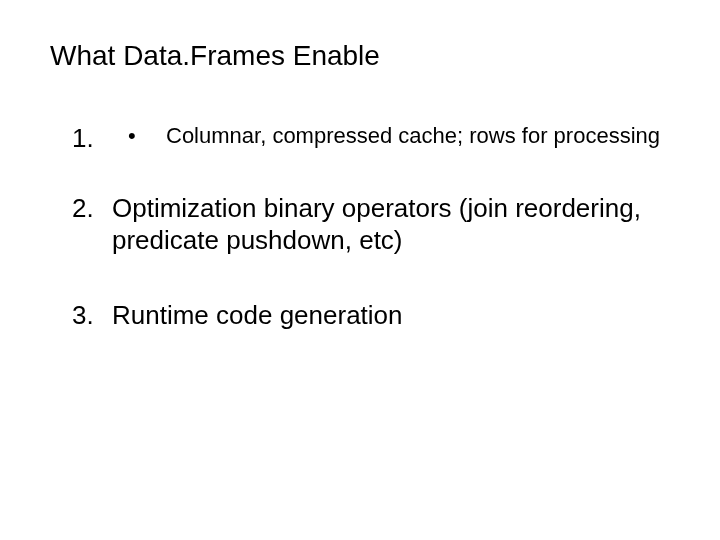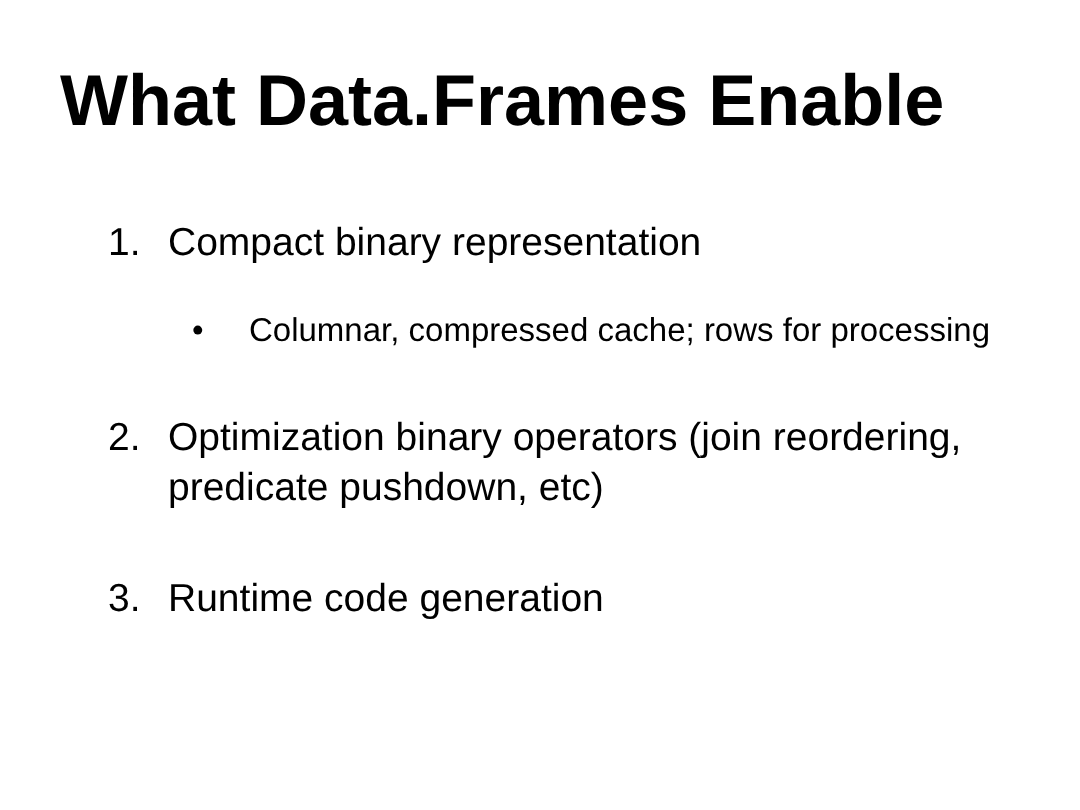--- a/index.html
+++ b/index.html
@@ -9,24 +9,24 @@
     }
     body {
       width: 720px;
       height: 540px;
       background: #ffffff;
       font-family: Arial, Helvetica, sans-serif;
       color: #000000;
       padding: 40px 50px 40px 40px;
     }
     .title {
-      font-size: 48px;
-      font-weight: bold;
+      font-size: 28px;
+      font-weight: normal;
       margin-bottom: 50px;
-      margin-left: 0;
+      margin-left: 10px;
     }
     .list {
       list-style: none;
       counter-reset: item;
     }
     .list-item {
       font-size: 26px;
       margin-bottom: 42px;
       padding-left: 72px;
       position: relative;
@@ -56,21 +56,20 @@
       top: 0;
     }
   </style>
 </head>
 <body>
 
 <h1 class="title">What Data.Frames Enable</h1>
 
 <ol class="list">
   <li class="list-item">
-    <span>Compact binary representation</span>
     <ul class="sublist">
       <li class="sublist-item">
         <span>Columnar, compressed cache; rows for processing</span>
       </li>
     </ul>
   </li>
   <li class="list-item">
     <span>Optimization binary operators (join reordering, predicate pushdown, etc)</span>
   </li>
   <li class="list-item">

